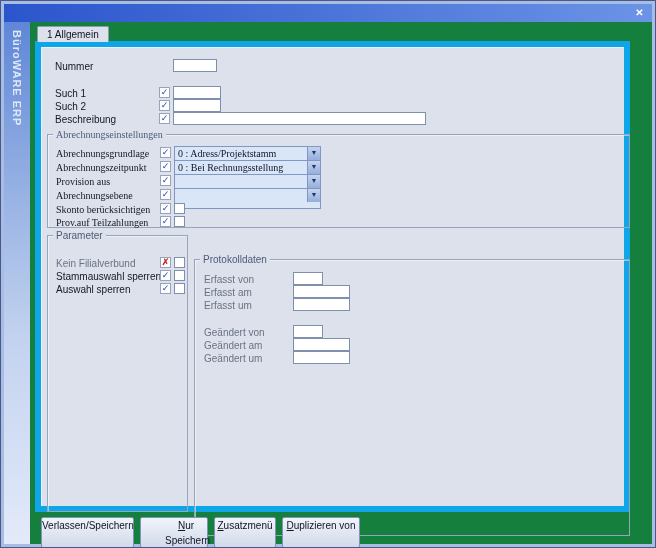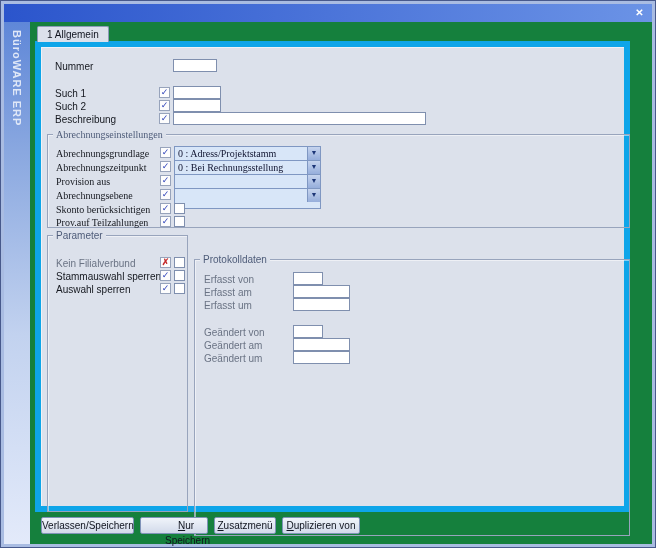--- a/index.html
+++ b/index.html
@@ -31,21 +31,21 @@
   .cbox{position:absolute;width:11px;height:11px;background:#fff;border:1px solid #7f8fae;}
   .ddl{position:absolute;height:21px;background:#d8e6f8;border:1px solid #7f97c2;cursor:default;}
   .ddl-text{display:block;margin-right:14px;padding-left:3px;font-size:10px;line-height:13px;
     color:#101430;white-space:nowrap;overflow:hidden;}
   .ddl-arrow{position:absolute;right:0;top:0;width:13px;height:13px;text-align:center;
     font-size:7px;line-height:13px;color:#1d3677;border-left:1px solid #7f97c2;
     background:linear-gradient(#c6d4ee,#96aedb);}
   .group{position:absolute;border:1px solid #98a4bc;box-shadow:inset 1px 1px 0 rgba(255,255,255,.5);}
   .group-legend{position:absolute;top:-6px;left:5px;background:#dce1eb;padding:0 3px;
     font-size:10px;line-height:11px;color:#4e5c79;}
-  .btn{position:absolute;height:17px;border:1px solid #7f93b8;border-radius:2px;
+  .btn{position:absolute;height:31px;border:1px solid #7f93b8;border-radius:2px;
     background:linear-gradient(#f0f4fa,#d2daea);font-size:10px;line-height:15px;text-align:center;
     color:#10141f;cursor:default;}
   .accel::first-letter{text-decoration:underline;}
 </style>
 </head>
 <body>
 
 <div class="window">
 
   <div class="titlebar">

